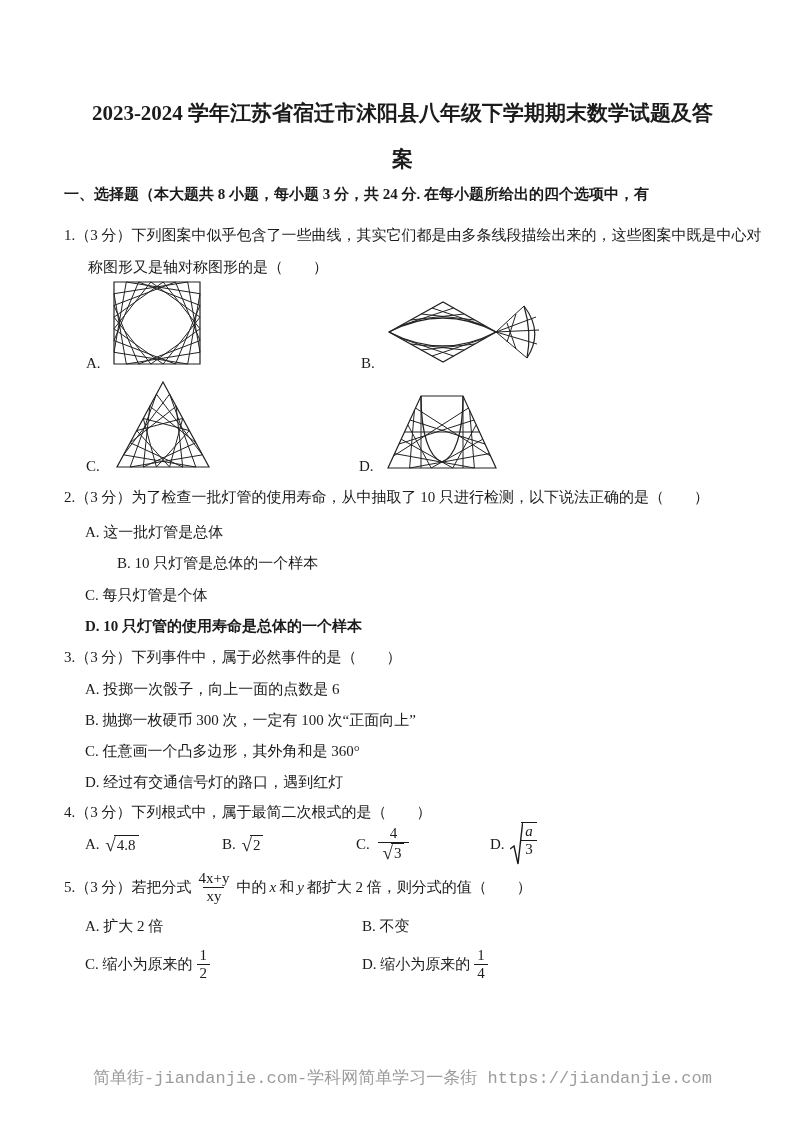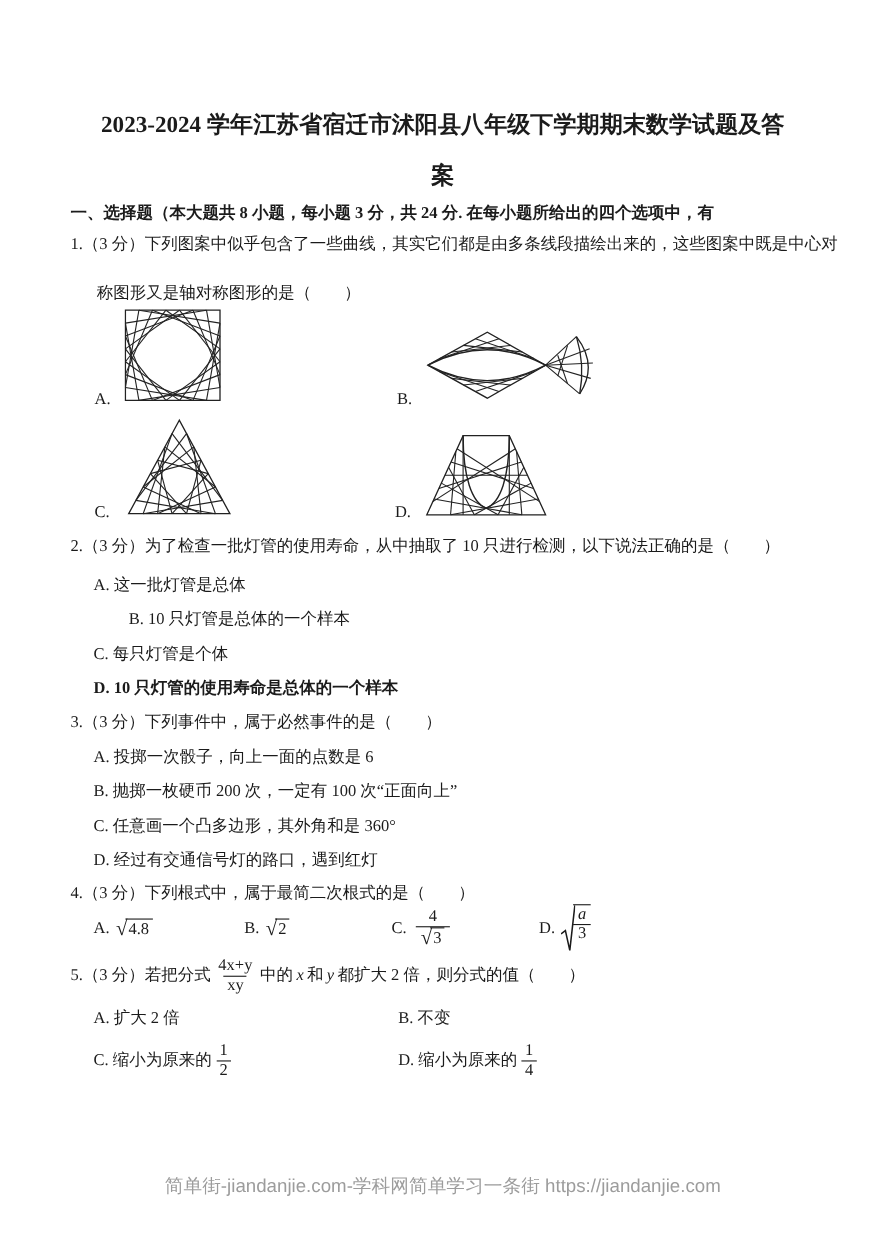--- a/index.html
+++ b/index.html
@@ -24,35 +24,35 @@
   
   .sqrt { display:inline-flex; align-items:flex-start; margin:0 2px; }
   .sqrt .sign { font-size:19px; line-height:19px; margin-right:-2px; }
   .sqrt .rad { border-top:1px solid #1b1b1b; padding:0 3px; line-height:18px; }
   
   .sqrt-tall { display:inline-flex; align-items:flex-start; margin:0 2px; }
   .rad-frac { display:inline-flex; flex-direction:column; align-items:center;
               border-top:1.4px solid #1b1b1b; margin-left:-2px; line-height:17px; }
   .rad-frac .den { border-top:1px solid #1b1b1b; }
   .rad-frac .num, .rad-frac .den { padding:0 4px; }
-  .footer { font-family:Liberation Sans, sans-serif;
+  .footer { font-family:Liberation Mono, monospace;
             font-size:17px; color:#9c9c9c; }
   svg.fig { display:block; }
 </style>
 </head>
 <body>
 
 <div class="page">
 
   <div class="abs center title" style="top:100px;">2023-2024 学年江苏省宿迁市沭阳县八年级下学期期末数学试题及答</div>
   <div class="abs center title" style="top:146px;">案</div>
 
   <div class="abs bold" style="top:183px; left:64px;">一、选择题（本大题共 8 小题，每小题 3 分，共 24 分. 在每小题所给出的四个选项中，有</div>
 
-  <div class="abs" style="top:211px; left:64px;">1.（3 分）下列图案中似乎包含了一些曲线，其实它们都是由多条线段描绘出来的，这些图案中既是中心对</div>
+  <div class="abs" style="top:224px; left:64px;">1.（3 分）下列图案中似乎包含了一些曲线，其实它们都是由多条线段描绘出来的，这些图案中既是中心对</div>
   <div class="abs" style="top:256px; left:88px;">称图形又是轴对称图形的是（　　）</div>
 
   <svg id="fig-a" class="fig abs" style="left:113px; top:281px;" width="88" height="84" viewBox="0 0 88 84">
       <polygon points="1,1 87,1 87,83 1,83" fill="none" stroke="#222222" stroke-width="1.2"></polygon>
       <line x1="1" y1="12.714285714285714" x2="74.71428571428571" y2="1" stroke="#222222" stroke-width="1"></line>
       <line x1="1" y1="24.428571428571427" x2="62.42857142857143" y2="1" stroke="#222222" stroke-width="1"></line>
       <line x1="1" y1="36.14285714285714" x2="50.14285714285714" y2="1" stroke="#222222" stroke-width="1"></line>
       <line x1="1" y1="47.857142857142854" x2="37.857142857142854" y2="1" stroke="#222222" stroke-width="1"></line>
       <line x1="1" y1="59.57142857142857" x2="25.57142857142857" y2="1" stroke="#222222" stroke-width="1"></line>
       <line x1="1" y1="71.28571428571428" x2="13.285714285714285" y2="1" stroke="#222222" stroke-width="1"></line>
@@ -146,21 +146,21 @@
   <div class="abs" style="top:455px; left:359px;">D.</div>
 
   <div class="abs" style="top:486px; left:64px;">2.（3 分）为了检查一批灯管的使用寿命，从中抽取了 10 只进行检测，以下说法正确的是（　　）</div>
   <div class="abs" style="top:521px; left:85px;">A. 这一批灯管是总体</div>
   <div class="abs" style="top:552px; left:85px;margin-left:32px;">B. 10 只灯管是总体的一个样本</div>
   <div class="abs" style="top:584px; left:85px;">C. 每只灯管是个体</div>
   <div class="abs" style="top:615px; left:85px;font-weight:bold;">D. 10 只灯管的使用寿命是总体的一个样本</div>
 
   <div class="abs" style="top:646px; left:64px;">3.（3 分）下列事件中，属于必然事件的是（　　）</div>
   <div class="abs" style="top:678px; left:85px;">A. 投掷一次骰子，向上一面的点数是 6</div>
-  <div class="abs" style="top:709px; left:85px;">B. 抛掷一枚硬币 200 次，一定有 100 次“正面向上”</div>
+  <div class="abs" style="top:709px; left:85px;">B. 抛掷一枚硬币 300 次，一定有 100 次“正面向上”</div>
   <div class="abs" style="top:740px; left:85px;">C. 任意画一个凸多边形，其外角和是 360°</div>
   <div class="abs" style="top:771px; left:85px;">D. 经过有交通信号灯的路口，遇到红灯</div>
 
   <div class="abs" style="top:801px; left:64px;">4.（3 分）下列根式中，属于最简二次根式的是（　　）</div>
 
   <div class="abs mrow" style="top:820px; left:85px; height:48px;">
     <span class="opt-label">A.</span>&nbsp;
     <span class="sqrt">
         <span class="sign">√</span>
         <span class="rad">4.8</span>

